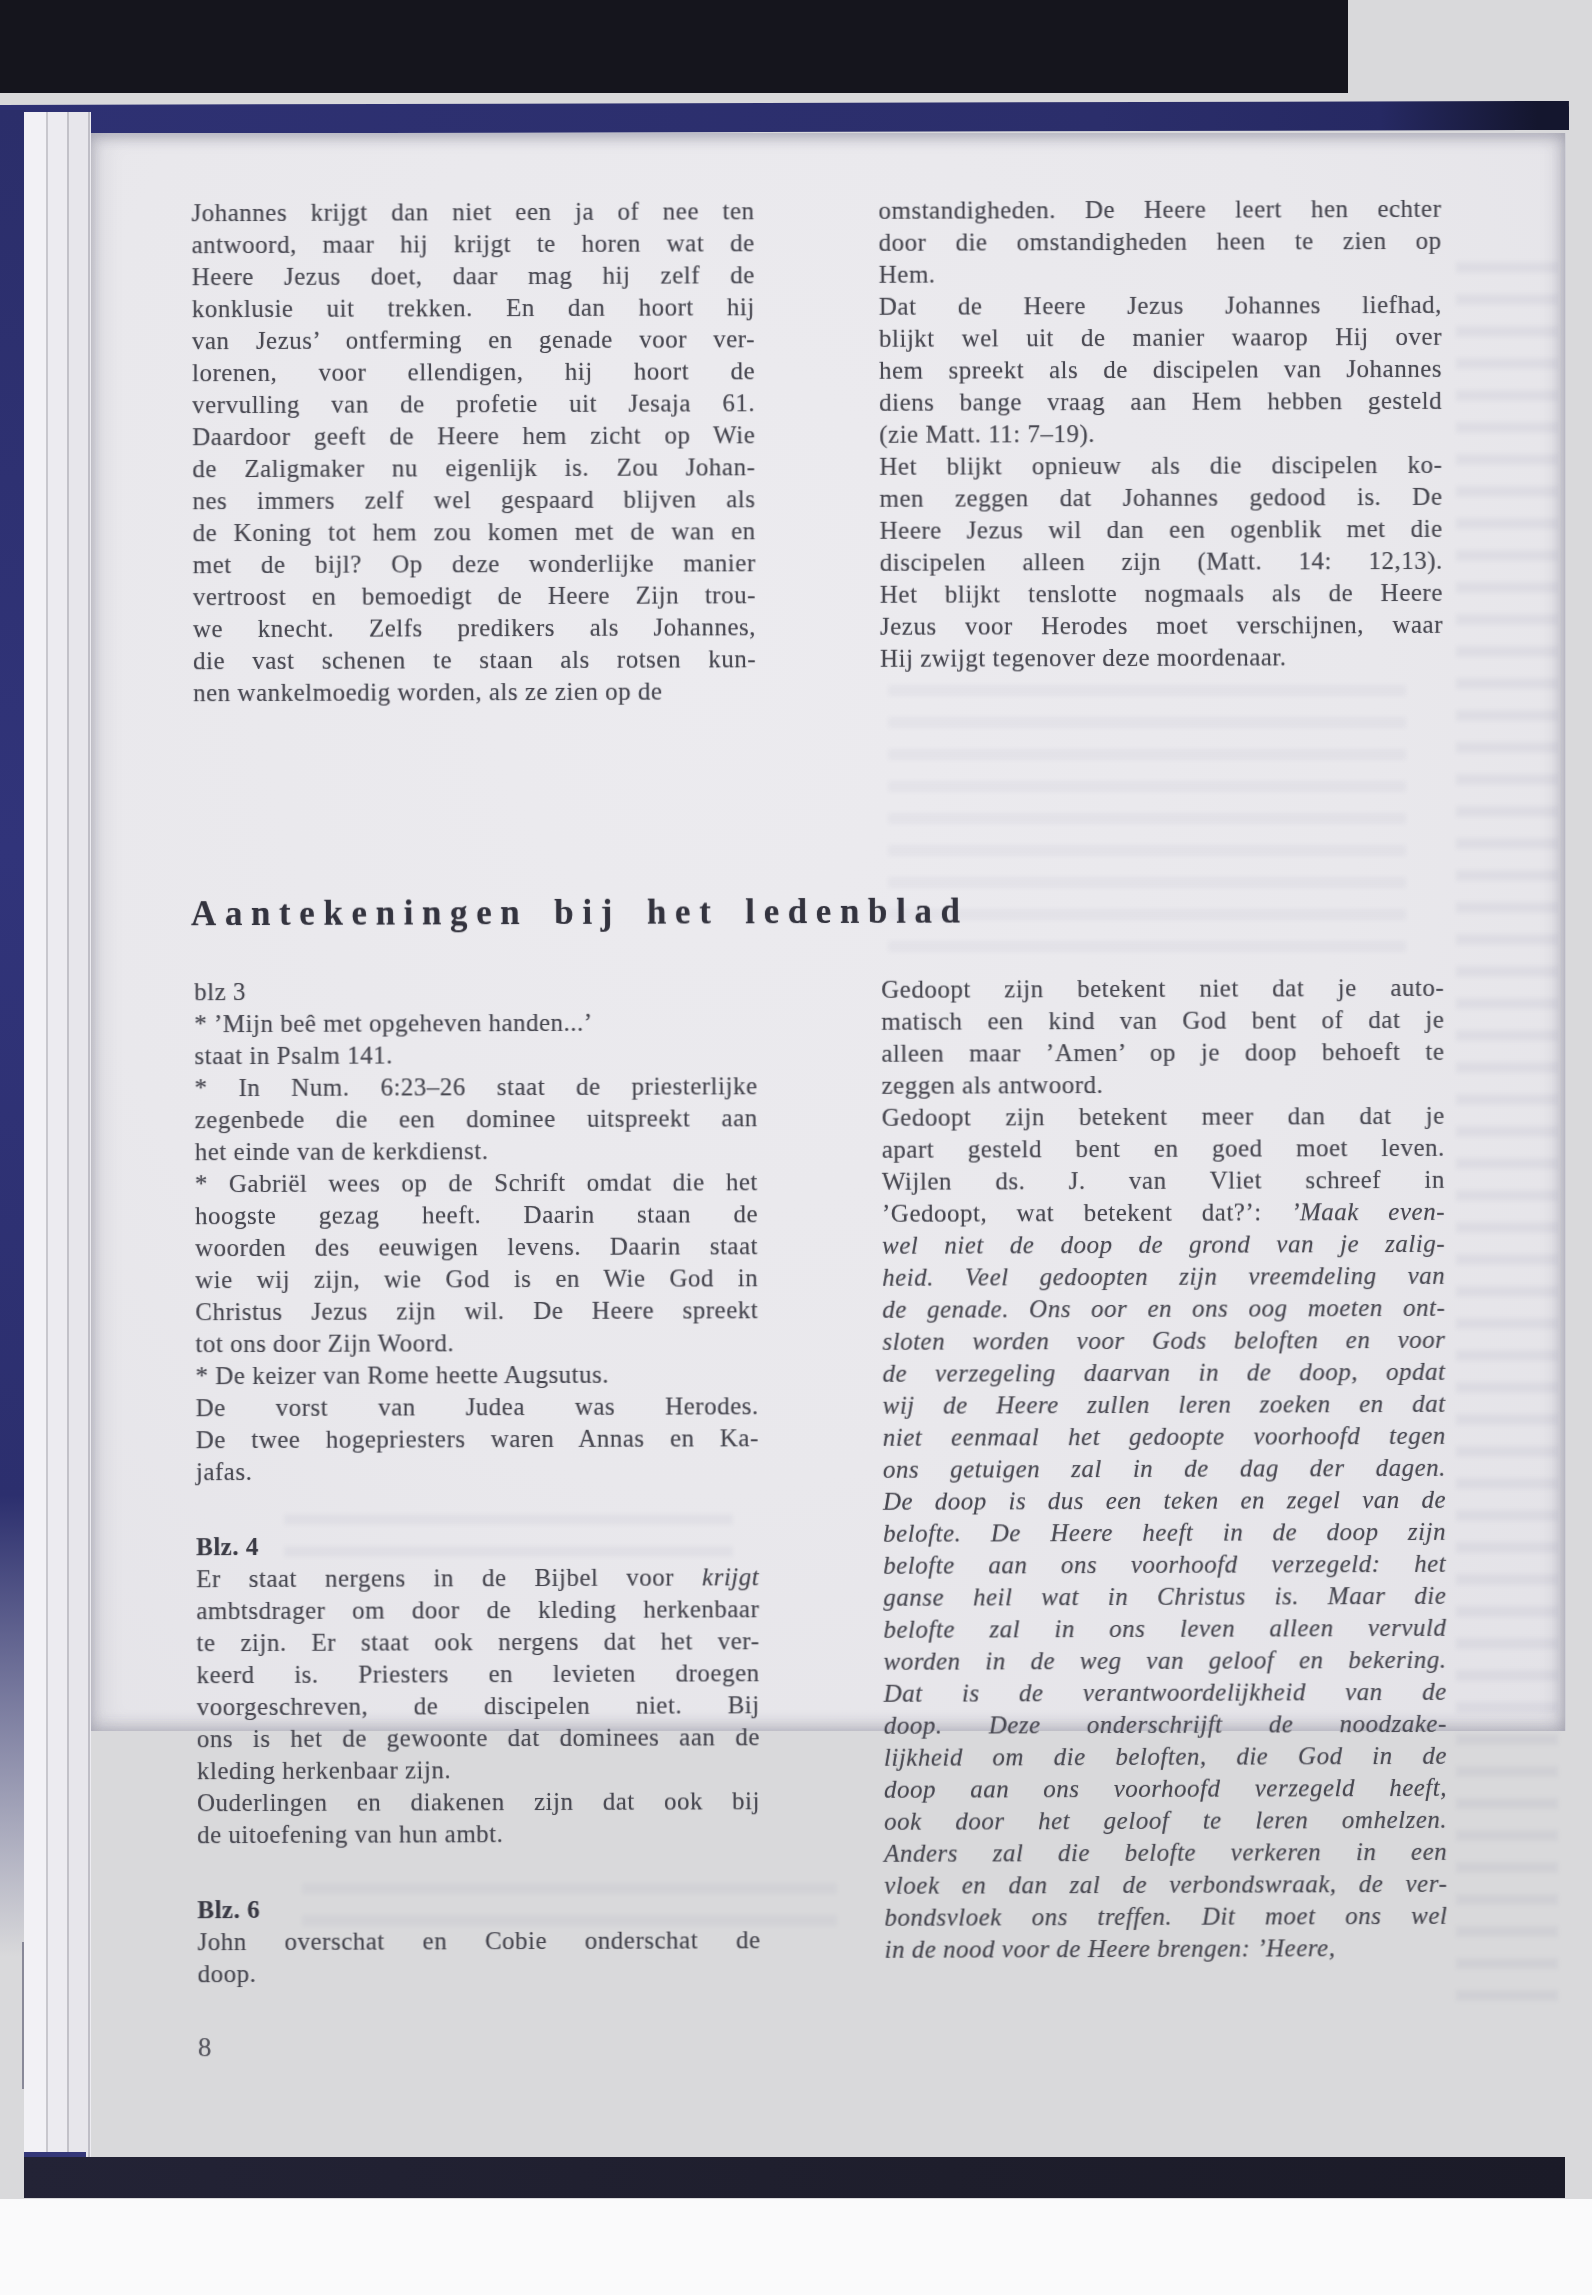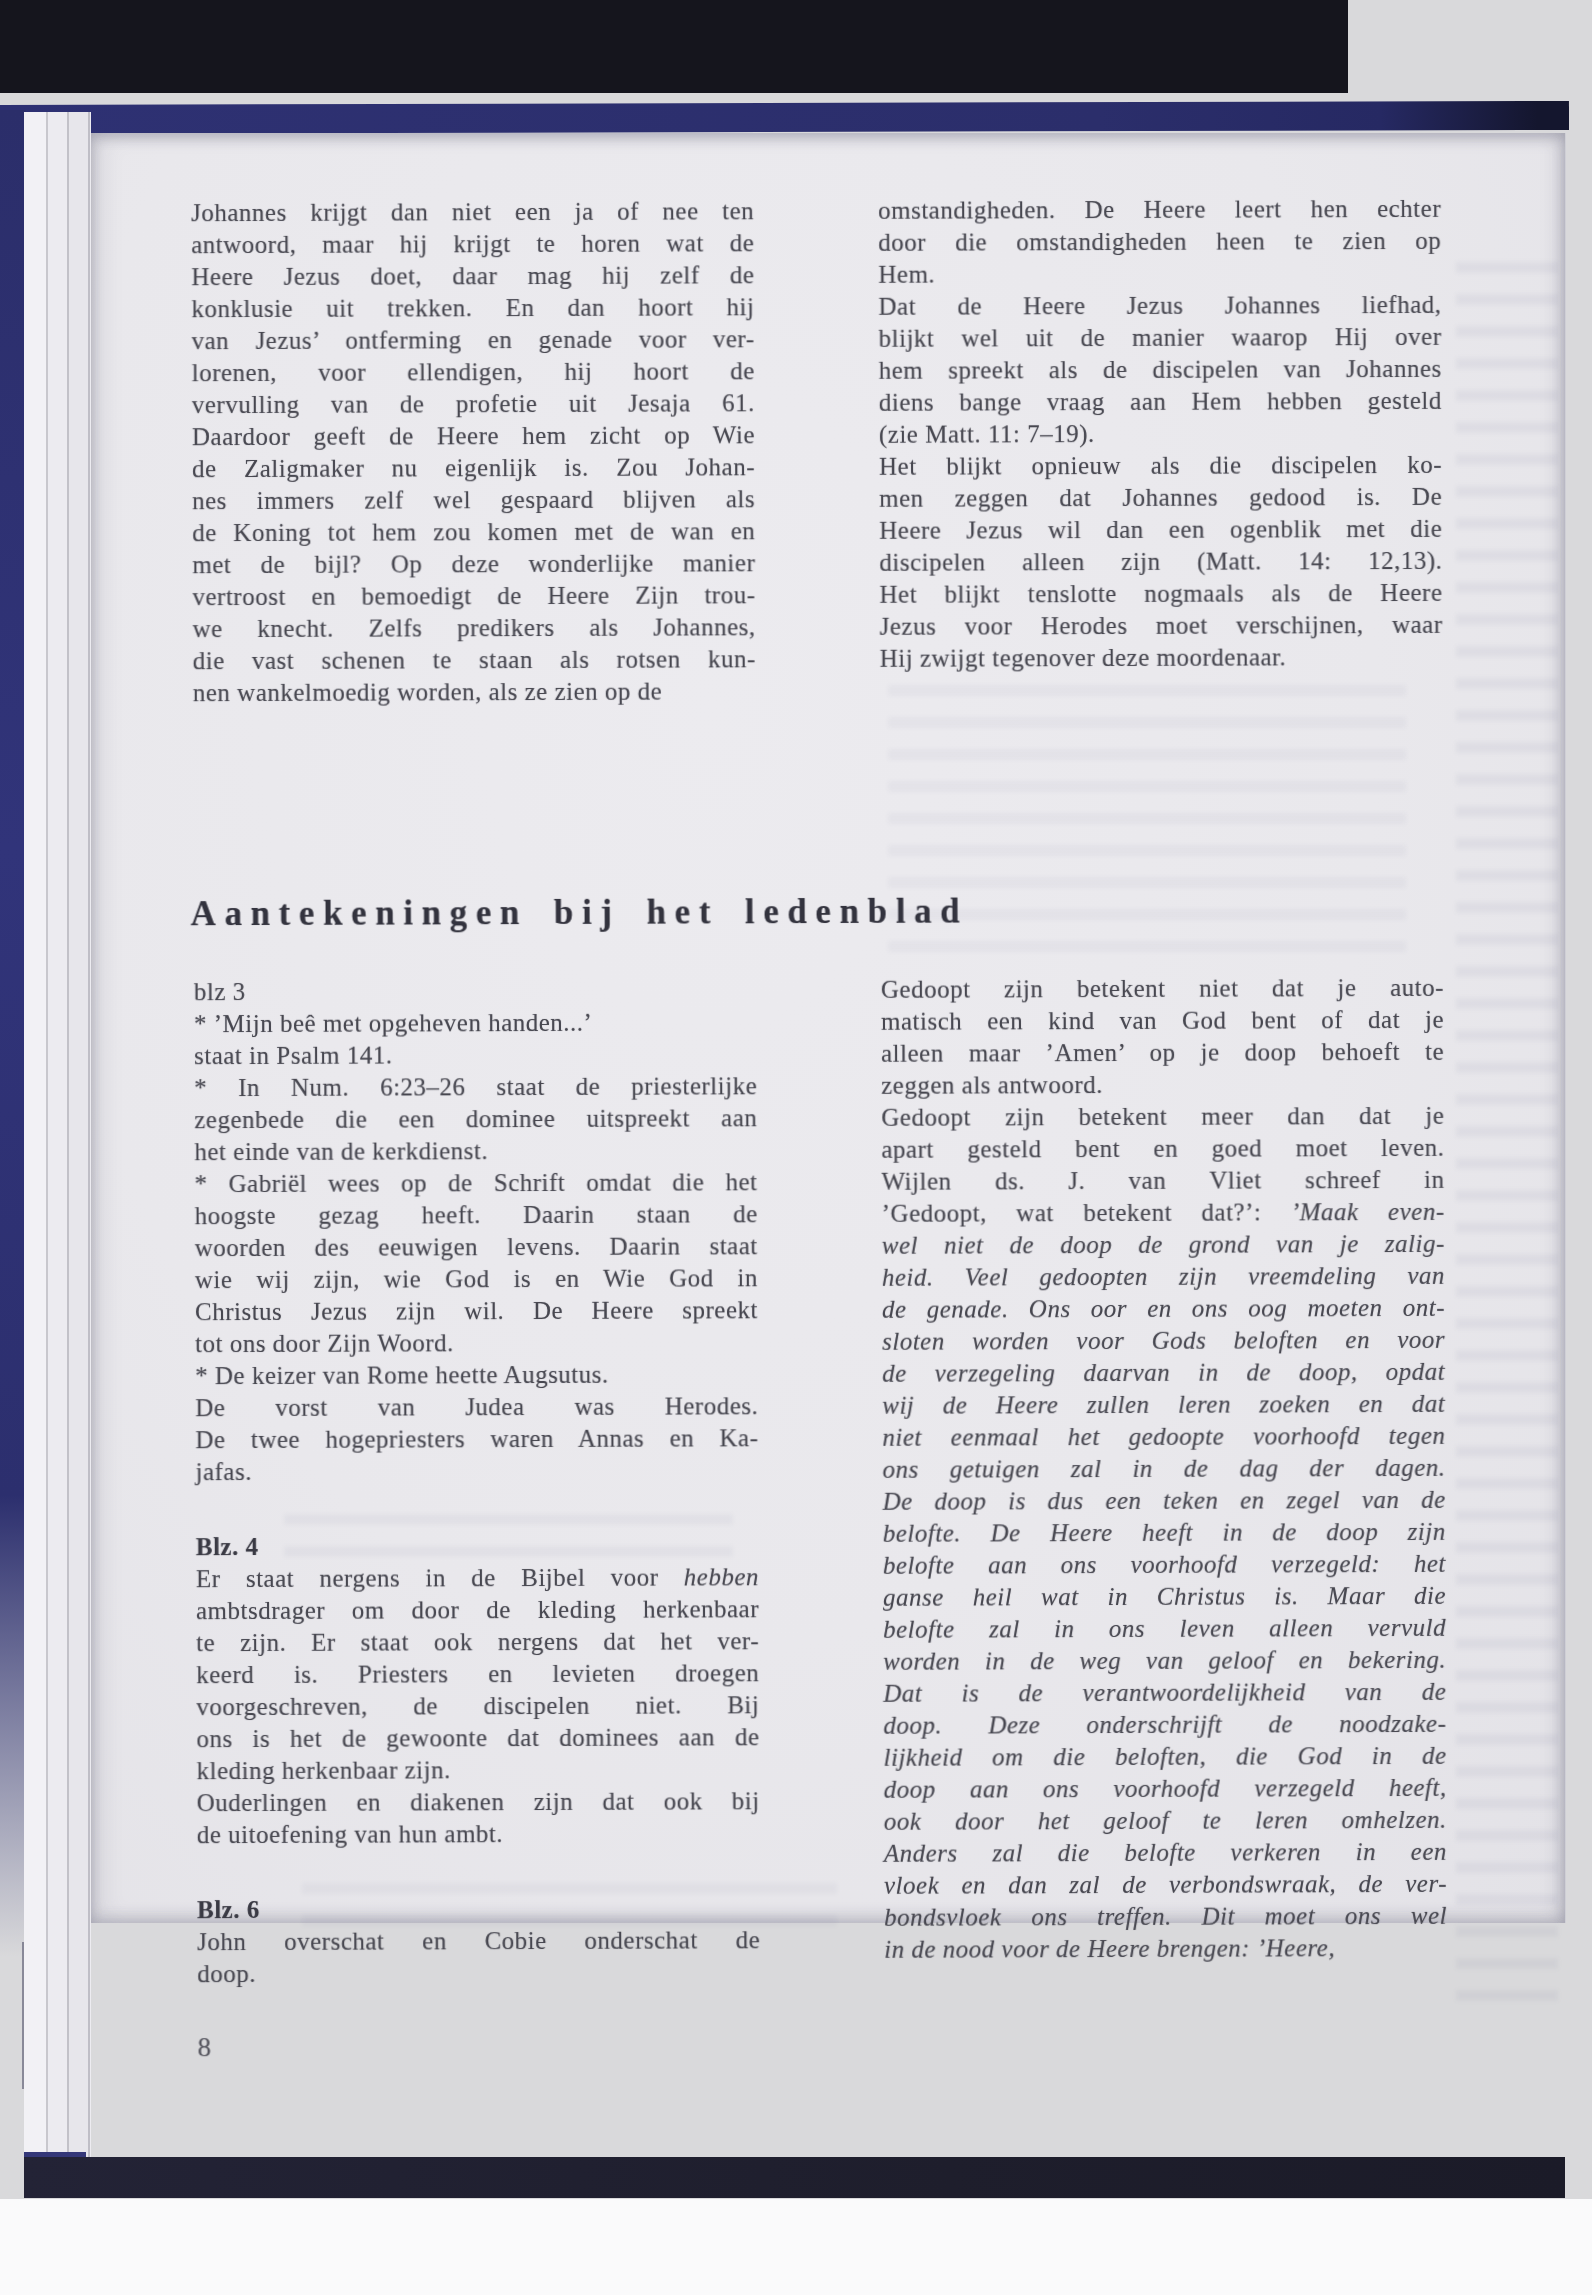--- a/index.html
+++ b/index.html
@@ -27,21 +27,21 @@
       #ecebf0 24px,#ecebf0 43px,#c2c1c8 43px,#c2c1c8 45px,
       #e7e6eb 45px,#e7e6eb 64px,#bfbec6 64px,#bfbec6 66px,#edecf1 66px);
   }
   .bottom-navy-patch{left:24px;top:2152px;width:62px;height:24px;background:#343778;}
   .bottom-dark-bar{left:24px;top:2157px;width:1541px;height:41px;
     background:linear-gradient(to right,#232336,#1e1e2c 60%,#1b1b28);}
   .bottom-white{left:0;top:2199px;width:1592px;height:97px;background:#fafafb;}
 
   
   .page{
-    left:91px;top:133px;width:1474px;height:1790px;
+    left:91px;top:133px;width:1474px;height:1598px;
     background:radial-gradient(ellipse at 42% 32%, #ecebef 0%, #e9e8ec 55%, #e3e2e7 100%);
     box-shadow:
       inset 0 6px 10.4px rgba(100,100,125,.22),
       inset -7.8px 0 17.3px rgba(100,100,120,.20),
       inset 10.4px 0 22.4px rgba(110,110,130,.16),
       inset 0 -6px 14px rgba(100,100,120,.16);
     border-right:1.7px solid #cfcfd6;
   }
 
   
@@ -149,21 +149,21 @@
           <div class="tline">wie wij zijn, wie God is en Wie God in</div>
           <div class="tline">Christus Jezus zijn wil. De Heere spreekt</div>
           <div class="tline end">tot ons door Zijn Woord.</div>
           <div class="tline end">* De keizer van Rome heette Augsutus.</div>
           <div class="tline">De vorst van Judea was Herodes.</div>
           <div class="tline">De twee hogepriesters waren Annas en Ka-</div>
           <div class="tline end">jafas.</div>
         </div>
       <div class="note-label bd mt">Blz. 4</div>
       <div>
-          <div class="tline"><span>Er staat nergens in de Bijbel voor </span><span class="it">hebben</span></div>
+          <div class="tline"><span>Er staat nergens in de Bijbel voor </span><span class="it">krijgt</span></div>
           <div class="tline">ambtsdrager om door de kleding herkenbaar</div>
           <div class="tline">te zijn. Er staat ook nergens dat het ver-</div>
           <div class="tline">keerd is. Priesters en levieten droegen</div>
           <div class="tline">voorgeschreven, de discipelen niet. Bij</div>
           <div class="tline">ons is het de gewoonte dat dominees aan de</div>
           <div class="tline end">kleding herkenbaar zijn.</div>
           <div class="tline">Ouderlingen en diakenen zijn dat ook bij</div>
           <div class="tline end">de uitoefening van hun ambt.</div>
         </div>
       <div class="note-label bd mt">Blz. 6</div>

